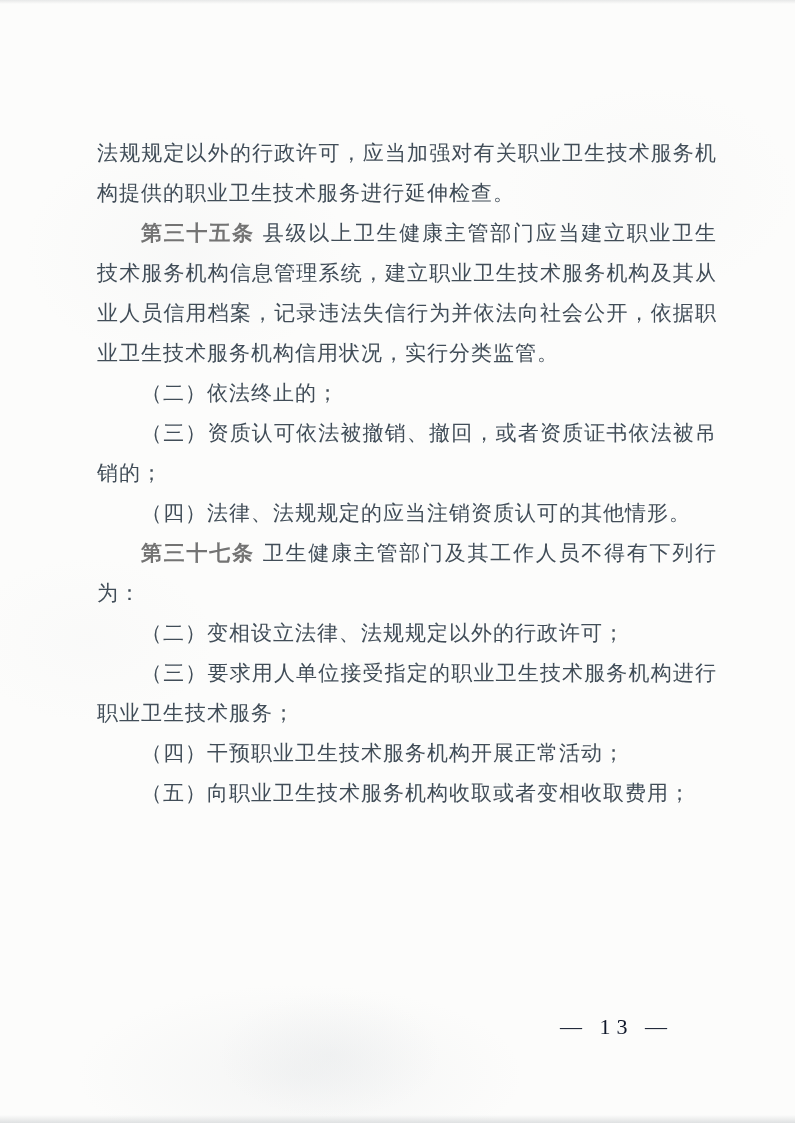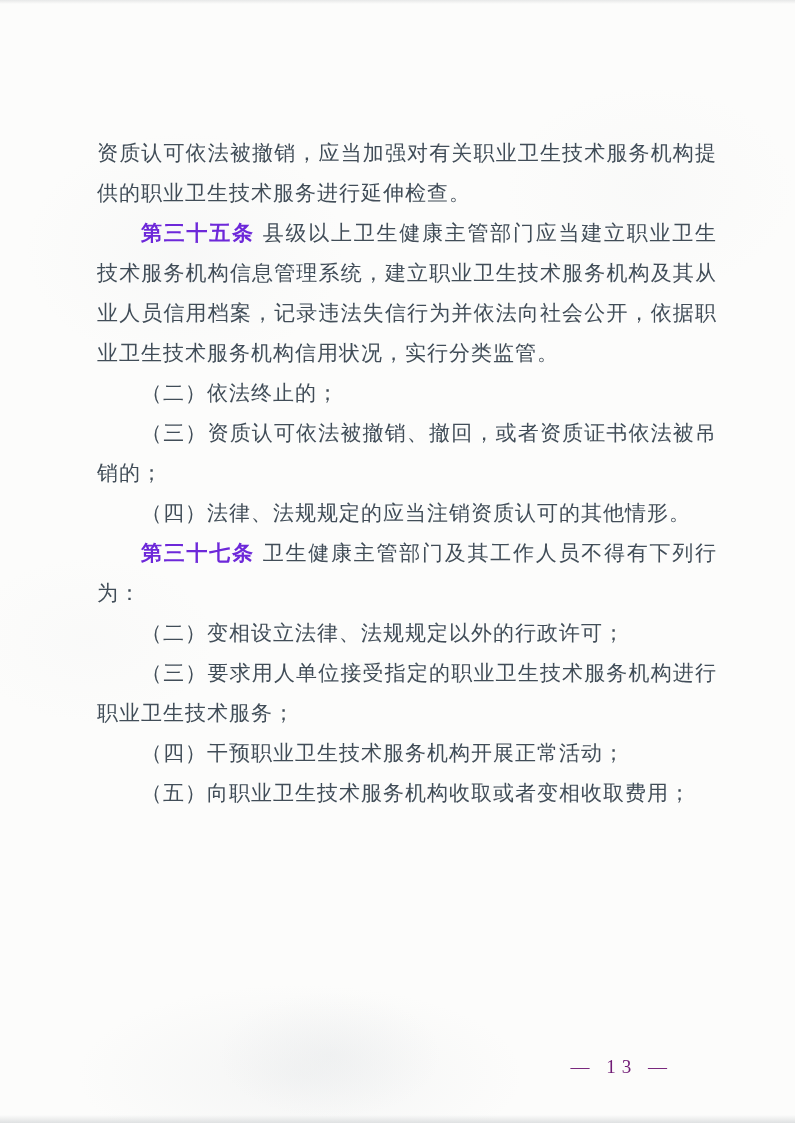--- a/index.html
+++ b/index.html
@@ -37,44 +37,43 @@
     font-size: 21px;
     line-height: 40px;
     letter-spacing: 1px;
     text-align: justify;
   }
   .content p { margin: 0; text-indent: 44px; }
   .content p.no-indent { text-indent: 0; }
   .lead:not(:empty) {
     font-weight: 700;
     margin-right: 8px;
-    color: #6d28d9;
+    color: #737373;
     font-family: "Liberation Sans", sans-serif;
   }
   .page-number {
     position: absolute;
     top: 1012px;
     right: 122px;
-    font-size: 19px;
+    font-size: 22px;
     line-height: 30px;
     letter-spacing: 6px;
-    color: #701a75;
+    color: #0f172a;
     white-space: nowrap;
-    margin-top: 40px;
   }
 </style>
 </head>
 <body>
 
 <div class="scan-noise"></div>
 <div class="scan-edge-top"></div>
 <div class="scan-edge-bottom"></div>
 
 <div class="content">
-  <p class="no-indent"><span>资质认可依法被撤销，应当加强对有关职业卫生技术服务机构提供的职业卫生技术服务进行延伸检查。</span></p>
+  <p class="no-indent"><span>法规规定以外的行政许可，应当加强对有关职业卫生技术服务机构提供的职业卫生技术服务进行延伸检查。</span></p>
   <p><span class="lead">第三十五条</span><span>县级以上卫生健康主管部门应当建立职业卫生技术服务机构信息管理系统，建立职业卫生技术服务机构及其从业人员信用档案，记录违法失信行为并依法向社会公开，依据职业卫生技术服务机构信用状况，实行分类监管。</span></p>
   <p><span>（二）依法终止的；</span></p>
   <p><span>（三）资质认可依法被撤销、撤回，或者资质证书依法被吊销的；</span></p>
   <p><span>（四）法律、法规规定的应当注销资质认可的其他情形。</span></p>
   <p><span class="lead">第三十七条</span><span>卫生健康主管部门及其工作人员不得有下列行为：</span></p>
   <p><span>（二）变相设立法律、法规规定以外的行政许可；</span></p>
   <p><span>（三）要求用人单位接受指定的职业卫生技术服务机构进行职业卫生技术服务；</span></p>
   <p><span>（四）干预职业卫生技术服务机构开展正常活动；</span></p>
   <p><span>（五）向职业卫生技术服务机构收取或者变相收取费用；</span></p>
 </div>

